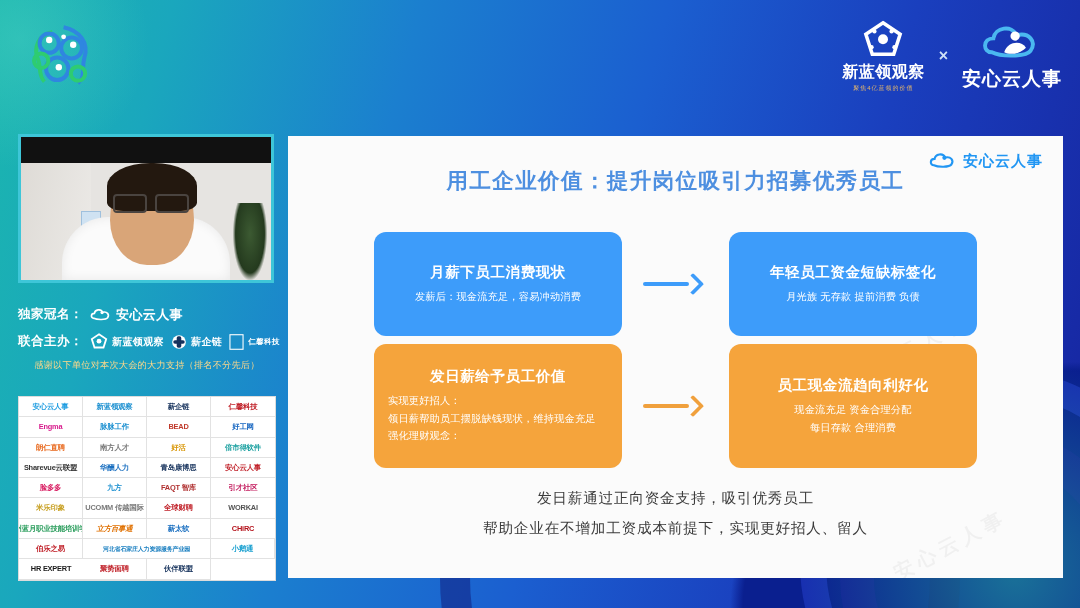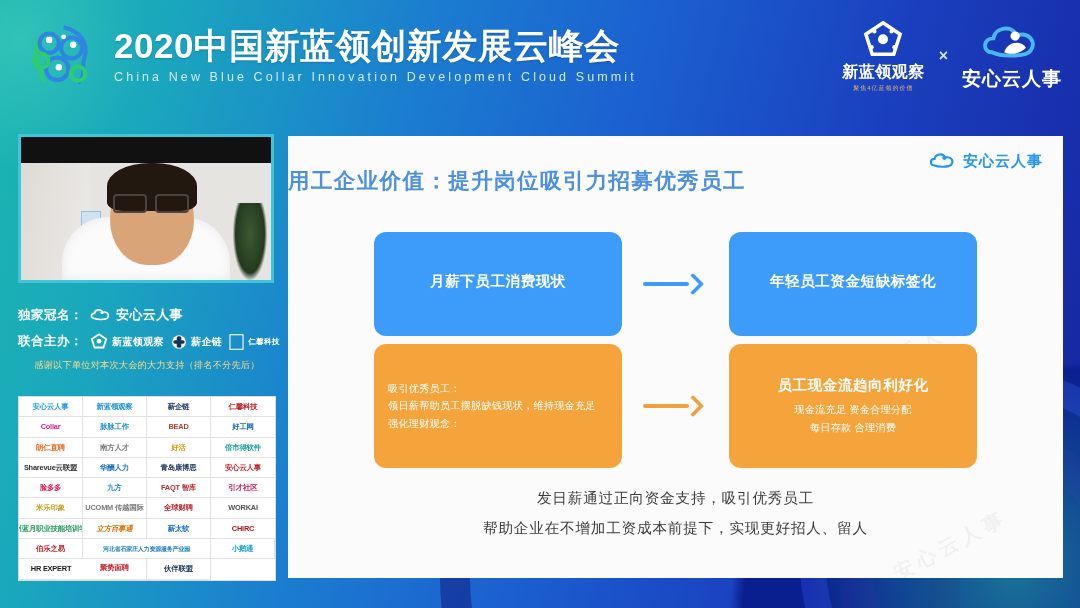--- a/index.html
+++ b/index.html
@@ -82,21 +82,21 @@
       border:2px solid #4a4440; border-radius:4px; }
   .glasses:before { left:0; } .glasses:after { right:0; }
   .person-body { position:absolute; left:50%; bottom:0; width:168px; height:44%; margin-left:-84px;
                  border-radius: 46px 46px 0 0; background:#fbfbfb; box-shadow: inset 0 0 12px rgba(0,0,0,.08); }
   .collar { position:absolute; left:50%; bottom:26%; width:56px; height:32px; margin-left:-28px;
             background:#d9a578; clip-path: polygon(50% 100%, 0 0, 100% 0); }
   .wallplate { position:absolute; left:24%; top:52%; width:20px; height:16px; background:#cfe2f2;
                border:1px solid #9fc0dd; }
 
   .sponsor-block { position: absolute; left: 18px; top: 306px; width: 258px; z-index: 5; }
-  .sp-row { display: flex; align-items: center; gap: 7px; margin-bottom: 9px; }
+  .sp-row { display: flex; gap: 7px; margin-bottom: 9px; }
   .sp-label { color: #ffffff; font-size: 12.5px; font-weight: bold; white-space: nowrap; letter-spacing: .5px; }
   .mini-logo { display:flex; align-items:center; gap:4px; }
   .mini-cn { color:#fff; font-size: 13px; font-weight: bold; white-space: nowrap; letter-spacing:.4px;}
   .mini-cn.sm { font-size: 10px; }
   .mini-cn.xs { font-size: 7.5px; line-height: 1.05; }
   .thanks {
     margin-top: 1px; color: #ffd98a; font-size: 9.2px; letter-spacing: .2px;
     white-space: nowrap; text-align: center; width: 258px;
   }
 
@@ -123,21 +123,21 @@
   #slide-logo { position: absolute; right: 20px; top: 14px; display: flex; align-items: center; gap: 6px; }
   #slide-logo .txt { font-size: 15px; font-weight: bold; color: #2196f3; letter-spacing: 1px; }
   .wm {
     position: absolute; color: rgba(0,0,0,.045); font-size: 20px; font-weight: bold;
     transform: rotate(-28deg); white-space: nowrap; letter-spacing: 5px; pointer-events: none;
   }
   .wm.a { left: 560px; top: 200px; }
   .wm.b { left: 600px; top: 396px; }
 
   #slide-title {
-    position: absolute; left: 0; top: 30px; width: 100%; 
+    position: absolute; left: 0; top: 30px; width: 100%; text-align: center;
     font-size: 21.5px; font-weight: bold; color: #4d8fe0; letter-spacing: 1.4px;
   }
 
   .card {
     position: absolute; border-radius: 12px; color: #fff; text-align: center;
     display: flex; flex-direction: column; justify-content: center;
     padding: 6px 10px;
   }
   .card .hd { font-size: 14.5px; font-weight: bold; letter-spacing: .6px; margin-bottom: 6px; }
   .card .ln { font-size: 10.2px; line-height: 1.72; letter-spacing: .2px; }
@@ -185,24 +185,20 @@
         <circle cx="24" cy="56" r="9" stroke="#2ecc71"></circle>
         <circle cx="70" cy="72" r="9" stroke="#2ecc71"></circle>
       </g>
       <g fill="#ffffff">
         <circle cx="34" cy="30" r="4"></circle>
           <circle cx="64" cy="36" r="4"></circle>
         <circle cx="46" cy="64" r="4"></circle>
           <circle cx="52" cy="26" r="3"></circle>
       </g>
     </svg>
-    <div id="hdr-titles">
-      <div class="hdr-cn">2020中国新蓝领创新发展云峰会</div>
-      <div class="hdr-en">China New Blue Collar Innovation Development Cloud Summit</div>
-    </div>
 
     <div id="hdr-right">
       <div class="brand b1">
         <svg class="brand-mark" width="44" height="40" viewBox="0 0 60 56">
           <path d="M30 4 L54 20 L45 48 L15 48 L6 20 Z" fill="none" stroke="#ffffff" stroke-width="5"></path>
           <circle cx="30" cy="27" r="7" fill="#ffffff"></circle>
           <circle cx="18" cy="16" r="3" fill="#ffffff"></circle>
             <circle cx="42" cy="16" r="3" fill="#ffffff"></circle>
           <circle cx="14" cy="38" r="3" fill="#ffffff"></circle>
             <circle cx="46" cy="38" r="3" fill="#ffffff"></circle>
@@ -275,21 +271,21 @@
     </div>
 
     <div class="thanks">感谢以下单位对本次大会的大力支持（排名不分先后）</div>
   </div>
 
   <div id="logo-grid">
       <div class="lg-cell" style="color: rgb(27, 155, 224);">安心云人事</div>
       <div class="lg-cell" style="color: rgb(26, 143, 208);">新蓝领观察</div>
       <div class="lg-cell" style="color: rgb(22, 50, 92);">薪企链</div>
       <div class="lg-cell" style="color: rgb(192, 32, 40);">仁馨科技</div>
-      <div class="lg-cell" style="color: rgb(216, 27, 140);">Collar</div>
+      <div class="lg-cell" style="color: rgb(216, 27, 140);">Engma</div>
       <div class="lg-cell" style="color: rgb(26, 143, 208);">脉脉工作</div>
       <div class="lg-cell" style="color: rgb(192, 57, 43);">BEAD</div>
       <div class="lg-cell" style="color: rgb(21, 101, 192);">好工网</div>
       <div class="lg-cell" style="color: rgb(232, 104, 28);">朗仁直聘</div>
       <div class="lg-cell" style="color: rgb(119, 119, 119);">南方人才</div>
       <div class="lg-cell" style="color: rgb(216, 148, 0);">好活</div>
       <div class="lg-cell" style="color: rgb(26, 160, 160);">倍市得软件</div>
       <div class="lg-cell" style="color: rgb(51, 51, 51);">Sharevue云联盟</div>
       <div class="lg-cell" style="color: rgb(26, 111, 192);">华酬人力</div>
       <div class="lg-cell" style="color: rgb(22, 50, 92);">青岛康博思</div>
@@ -303,49 +299,52 @@
       <div class="lg-cell" style="color: rgb(192, 32, 40);">全球财聘</div>
       <div class="lg-cell" style="color: rgb(85, 85, 85);">WORKAI</div>
       <div class="lg-cell" style="color: rgb(42, 157, 92);">郑州蓝月职业技能培训学校</div>
       <div class="lg-cell" style="color: rgb(224, 112, 0); font-style: italic;">立方百事通</div>
       <div class="lg-cell" style="color: rgb(26, 111, 192);">薪太软</div>
       <div class="lg-cell" style="color: rgb(181, 18, 27);">CHiRC</div>
       <div class="lg-cell" style="color: rgb(192, 32, 40); text-align: center;">伯乐之易</div>
       <div class="lg-cell span2" style="color: rgb(26, 127, 192); font-size: 6px;">河北省石家庄人力资源服务产业园</div>
       <div class="lg-cell" style="color: rgb(26, 160, 208);">小鹅通</div>
       <div class="lg-cell" style="color: rgb(26, 26, 26);">HR EXPERT</div>
-      <div class="lg-cell" style="color: rgb(192, 32, 40); font-family: Liberation Mono, monospace;">聚势面聘</div>
+      <div class="lg-cell" style="color: rgb(192, 32, 40);">聚势面聘</div>
       <div class="lg-cell" style="color: rgb(22, 50, 92);">伙伴联盟</div>
     </div>
 
   <div id="slide">
 
     <div class="wm a">安心云人事</div>
     <div class="wm b">安心云人事</div>
 
     <div id="slide-logo">
       <svg width="28" height="22" viewBox="0 0 80 56">
         <path d="M14 40 C2 40 2 22 16 22 C18 8 40 4 46 18 C62 14 72 26 64 38 C58 46 26 46 14 40 Z" fill="none" stroke="#2196f3" stroke-width="6"></path>
         <circle cx="44" cy="19" r="6" fill="#2196f3"></circle>
       </svg>
       <span class="txt">安心云人事</span>
     </div>
 
     <div id="slide-title">用工企业价值：提升岗位吸引力招募优秀员工</div>
 
     <div class="card" id="card-b1">
       <div class="hd">月薪下员工消费现状</div>
+      <div class="ln">发薪后：现金流充足，容易冲动消费</div>
     </div>
 
     <div class="card" id="card-b2">
       <div class="hd">年轻员工资金短缺标签化</div>
+      <div class="ln">月光族  无存款  提前消费 负债</div>
     </div>
 
     <div class="card left-align" id="card-o1">
-      <div class="ln">吸引优秀员工：</div>
+      <div class="hd">发日薪给予员工价值</div>
+      <div class="ln">实现更好招人：</div>
       <div class="ln">领日薪帮助员工摆脱缺钱现状，维持现金充足</div>
       <div class="ln">强化理财观念：</div>
     </div>
 
     <div class="card" id="card-o2">
       <div class="hd">员工现金流趋向利好化</div>
       <div class="ln">现金流充足  资金合理分配</div>
       <div class="ln">每日存款  合理消费</div>
     </div>
 

